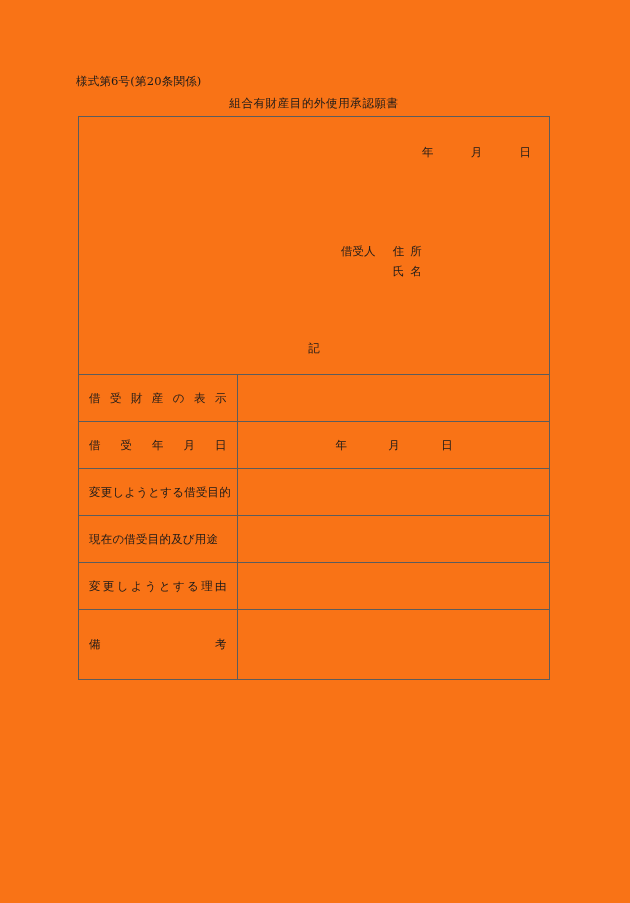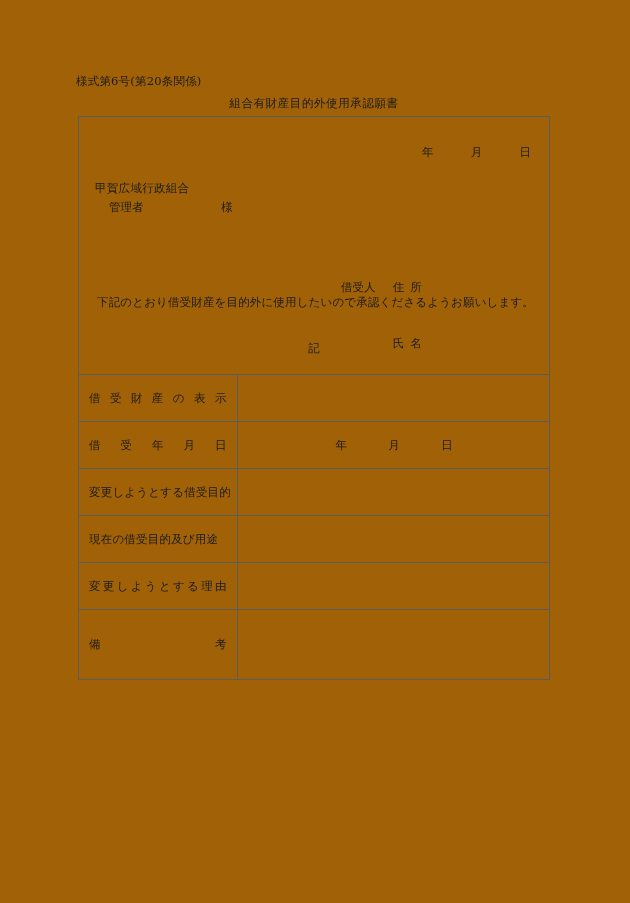--- a/index.html
+++ b/index.html
@@ -12,21 +12,21 @@
     width: 630px;
     height: 903px;
     position: relative;
     font-family: "DejaVu Serif", "Liberation Serif", serif;
     color: #1a1a1a;
     -webkit-font-smoothing: antialiased;
   }
   .page {
     position: absolute;
     inset: 0;
-    background: #a16207;
+    background: #f97316;
   }
 
   
   .form-number {
     position: absolute;
     left: 76px;
     top: 74px;
     font-size: 11.5px;
     letter-spacing: 0.2px;
     white-space: nowrap;
@@ -99,21 +99,20 @@
     line-height: 20px;
   }
   .applicant .row { white-space: nowrap; display: block; }
   .applicant .label {
     display: inline-block;
     width: 48px;
   }
   .applicant .field {
     display: inline-block;
     letter-spacing: 6px;
-    margin-top: 36px;
   }
 
   .body-text {
     position: absolute;
     left: 18px;
     top: 178px;
     font-size: 11.5px;
     letter-spacing: 0.15px;
     white-space: nowrap;
   }
@@ -187,40 +186,32 @@
     <div class="letter">
 
       <div class="date-line">
         <span>年</span>
         <span class="gap-a"></span>
         <span>月</span>
         <span class="gap-b"></span>
         <span>日</span>
       </div>
 
-      <div class="addressee">
-        <span class="org">甲賀広域行政組合</span>
-        <span class="post-row">
-          <span>管理者</span>
-          <span class="honorific">様</span>
-        </span>
-      </div>
 
       <div class="applicant">
         <span class="row">
           <span class="label">借受人</span>
           <span class="field">住所</span>
         </span>
         <span class="row">
           <span class="label"></span>
           <span class="field">氏名</span>
         </span>
       </div>
 
-      <div class="body-text">下記のとおり借受財産を目的外に使用したいので承認くださるようお願いします。</div>
 
       <div class="ki-mark">記</div>
     </div>
 
     <table class="tbl">
       <tbody>
         <tr>
           <td class="head">
             <span class="spread">
               <span>借</span>

